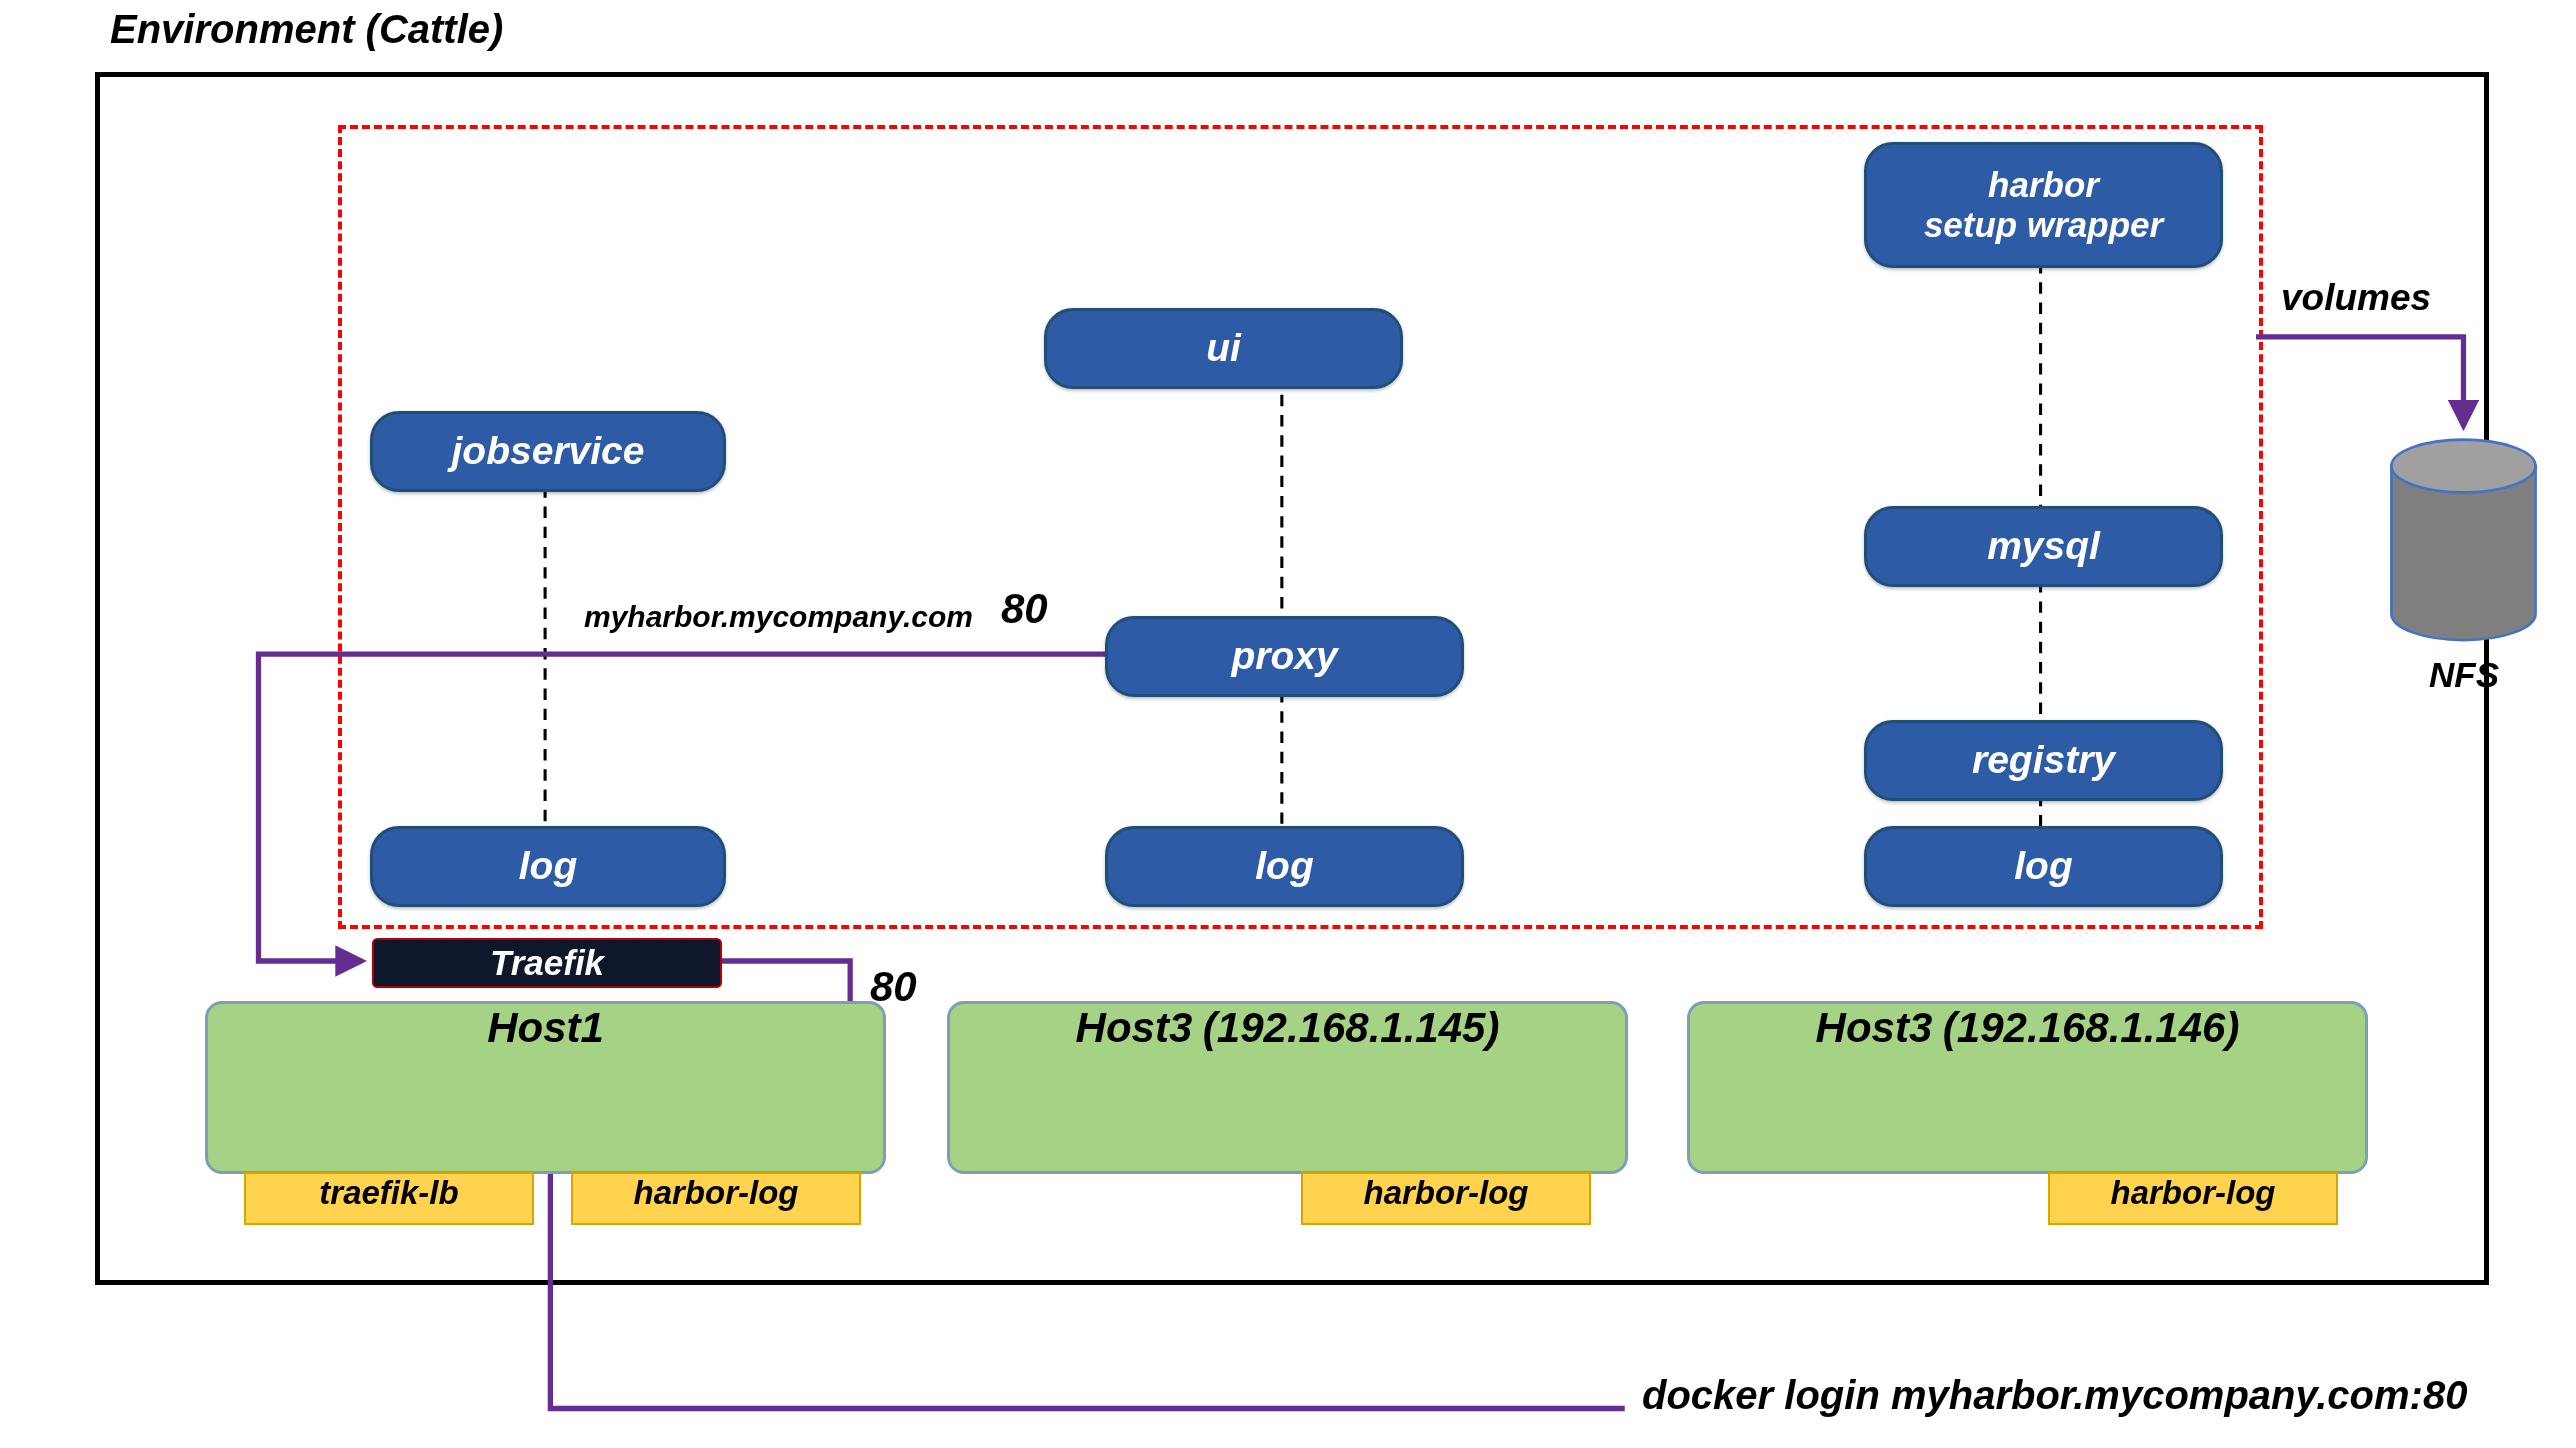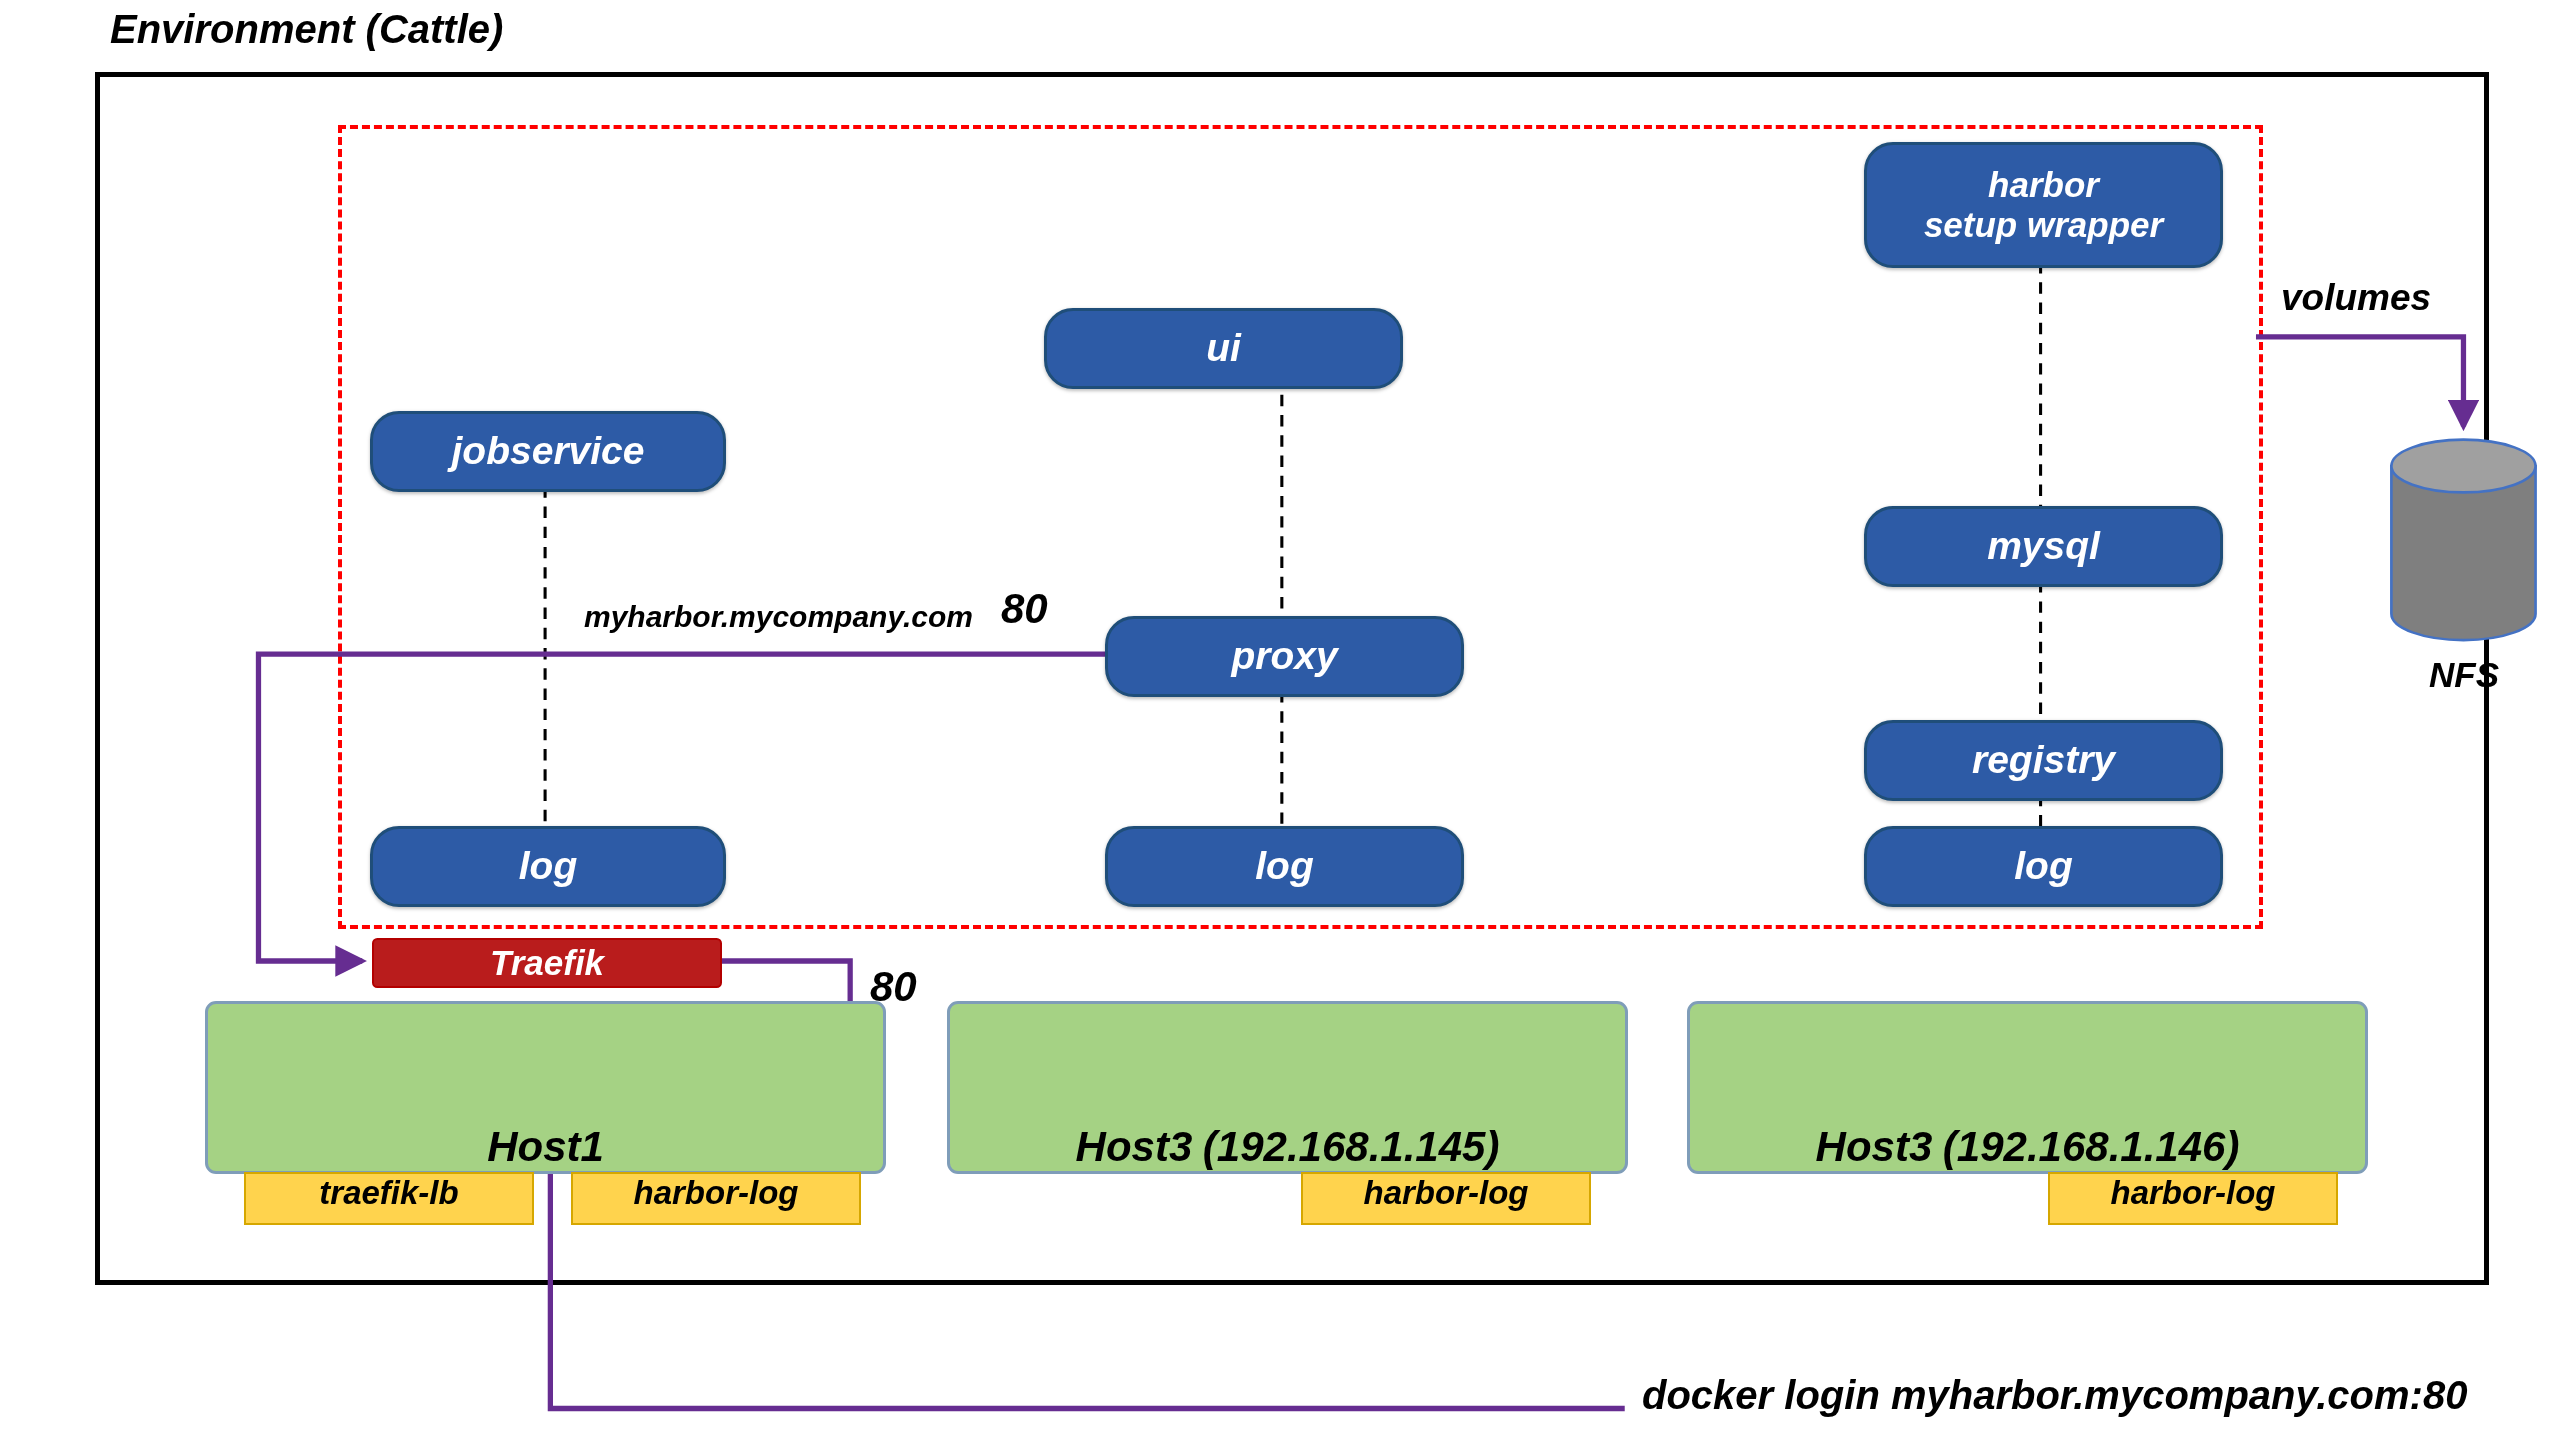--- a/index.html
+++ b/index.html
@@ -26,38 +26,38 @@
   }
   .svc{
     background:#2d5ba6;border:3.5px solid #1f4e79;border-radius:29px;
     color:#ffffff;font-weight:bold;font-style:italic;font-size:39px;
     display:flex;align-items:center;justify-content:center;
     text-align:center;line-height:1.15;
     box-shadow:0 1.8px 3.5px rgba(0,0,0,.25);
   }
   .svc.two-line{font-size:35px;flex-direction:column;}
   .host{
-    background:#a5d284;border:3.5px solid #7f9db9;border-radius:11px;
+    background:#a5d284;border:3.5px solid #7f9db9;border-radius:17px;
     color:#000;font-weight:bold;font-style:italic;font-size:42px;
-    display:flex;align-items:flex-end;justify-content:center;
+    display:flex;align-items:flex-start;justify-content:center;
     white-space:nowrap;
   }
   .ip-red-frame{
     border:5.3px solid #ff0000;padding:3.5px 8.8px;margin-left:10.6px;
     display:inline-block;
   }
   .tag{
     background:#ffd34d;border:2.6px solid #d6a700;
     color:#000;font-weight:bold;font-style:italic;font-size:33px;
     display:flex;align-items:flex-start;justify-content:center;
     white-space:nowrap;
   }
   #traefik-box{
     left:372px;top:938px;width:346px;height:46px;
-    background:#b91c1c;border:2.6px solid #b30000;border-radius:5.3px;
+    background:#0f172a;border:2.6px solid #b30000;border-radius:5.3px;
     color:#ffffff;font-weight:bold;font-style:italic;font-size:35px;
     display:flex;align-items:center;justify-content:center;
   }
   .note{
     color:#000;font-weight:bold;font-style:italic;white-space:nowrap;
   }
   #lbl-myharbor{left:584px;top:600px;font-size:30px;}
   #lbl-port-proxy{left:1001px;top:585px;font-size:42px;}
   #lbl-port-host{left:870px;top:963px;font-size:42px;}
   #lbl-volumes{left:2281px;top:277px;font-size:37px;}

